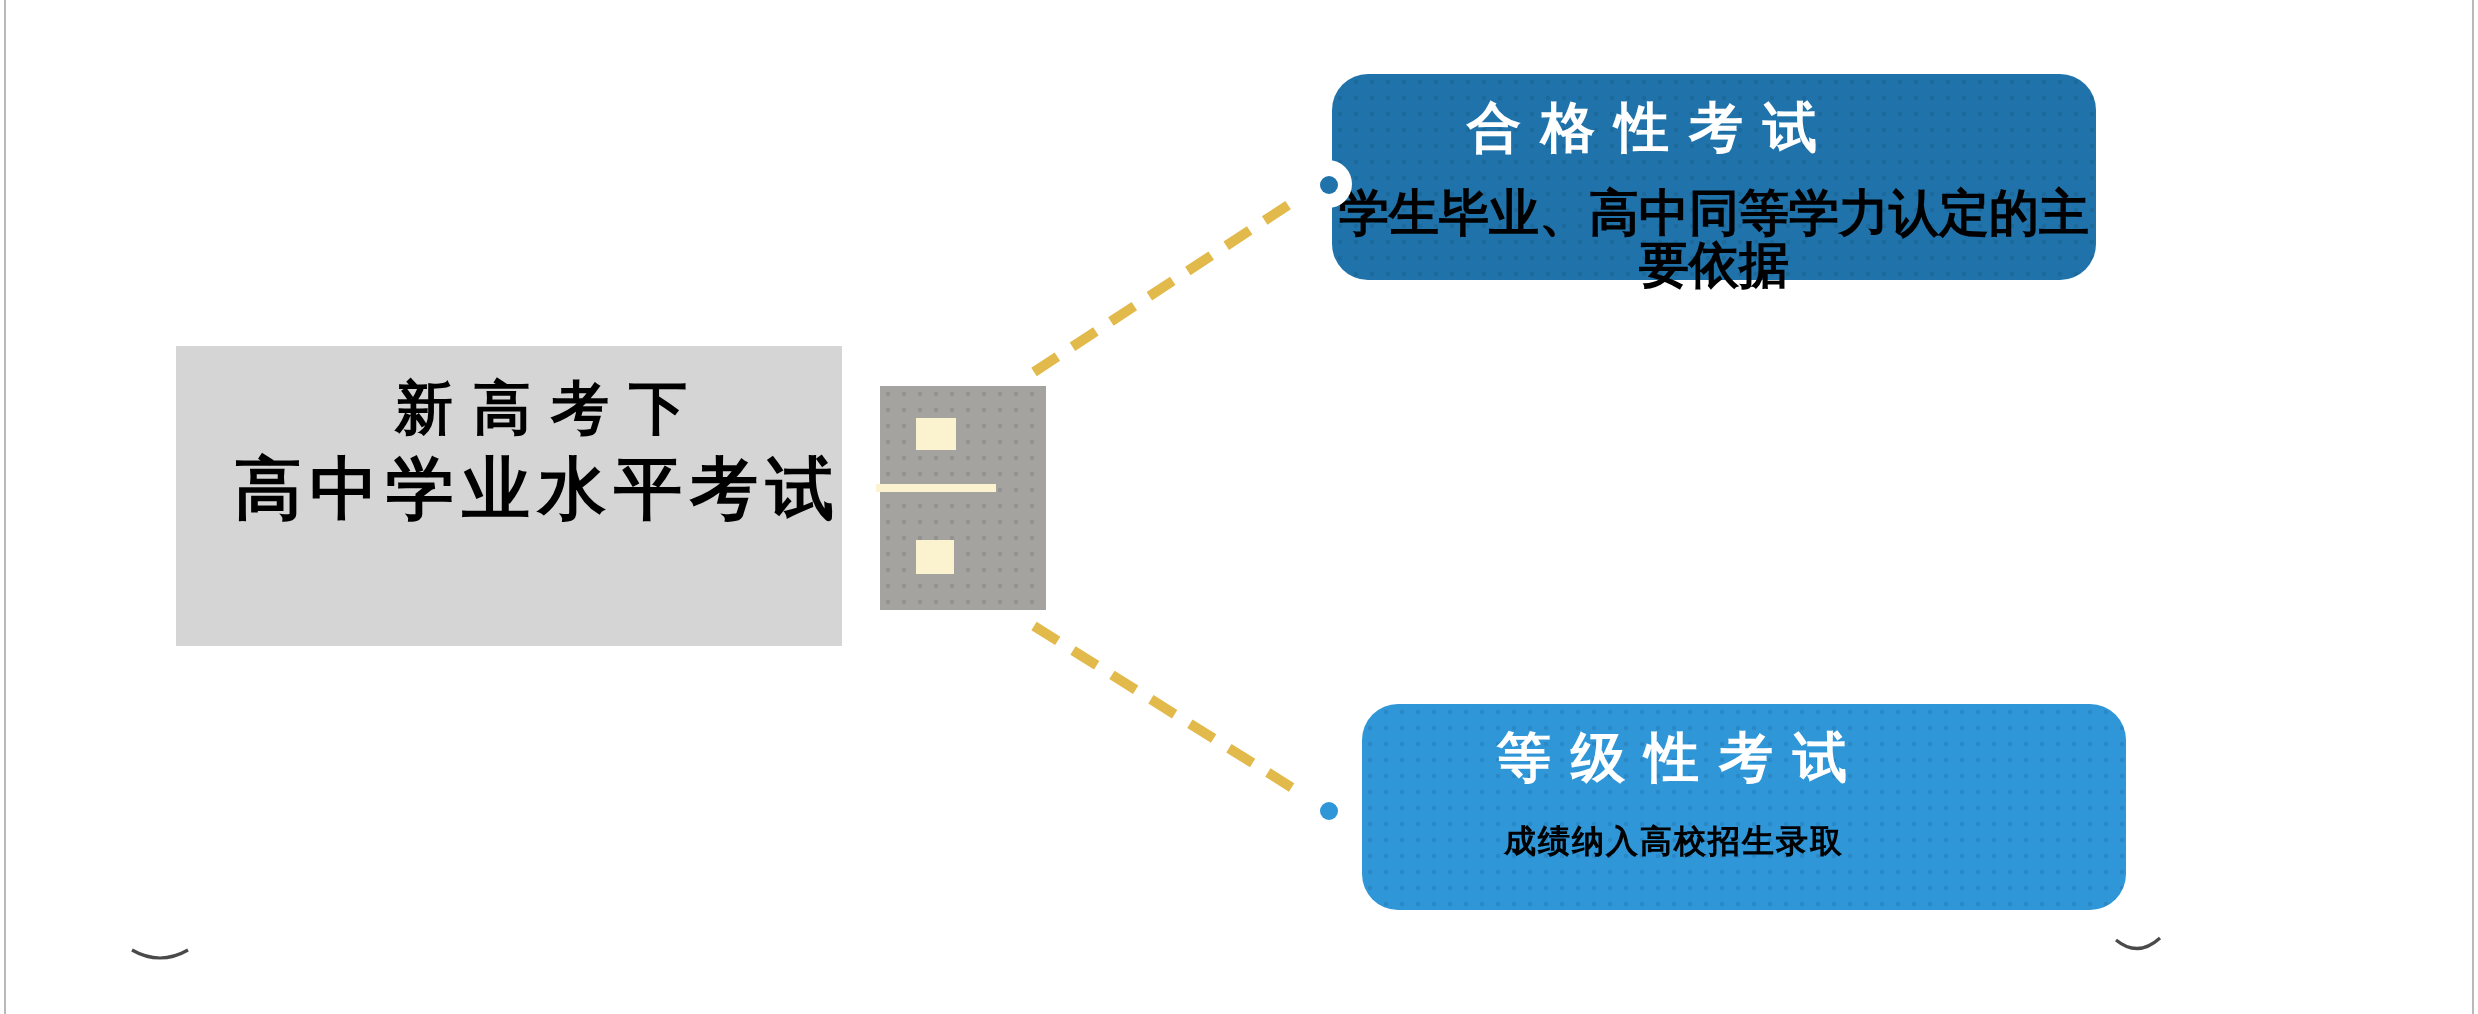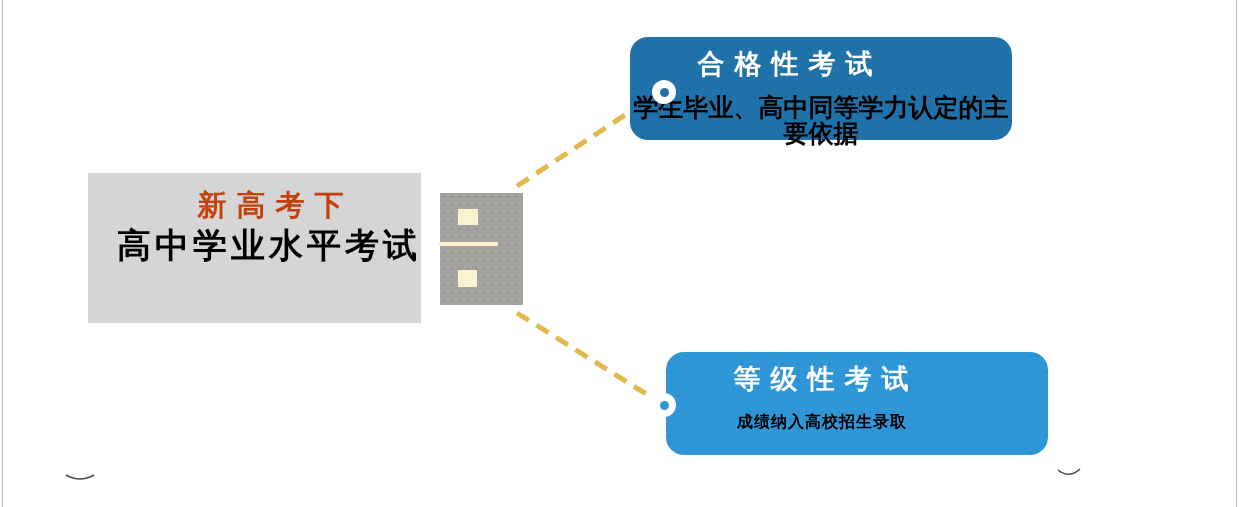--- a/index.html
+++ b/index.html
@@ -73,22 +73,22 @@
   .branch {
     position: absolute;
     width: 382px; height: 103px;
     border-radius: 18px;
     box-sizing: border-box;
     text-align: center;
     z-index: 2;
     background-image: radial-gradient(rgba(0,0,0,0.09) 1px, rgba(0,0,0,0) 1.3px);
     background-size: 8px 8px;
   }
-  .branch-top    { left: 630px; top: 37px; }
-  .branch-bottom { left: 666px; top: 352px; font-family: Liberation Serif, serif; }
+  .branch-top    { left: 666px; top: 37px; }
+  .branch-bottom { left: 681px; top: 352px; font-family: Liberation Serif, serif; }
   .branch-title {
     margin-top: 11px;
     margin-right: 62px;
     font-size: 27px;
     font-weight: bold;
     letter-spacing: 10px;
     line-height: 32px;
     color: #ffffff;
   }
   .branch-desc {
@@ -131,21 +131,21 @@
   <div class="edge edge-right"></div>
 
   <svg class="overlay" viewBox="0 0 1239 507" xmlns="http://www.w3.org/2000/svg">
     <line x1="517" y1="186" x2="651" y2="98" stroke="#e2b94b" stroke-width="5" stroke-dasharray="14 9"></line>
     <line x1="517" y1="313" x2="651" y2="397" stroke="#e2b94b" stroke-width="5" stroke-dasharray="14 9"></line>
     <path d="M 66 475 Q 80 483 94 475" fill="none" stroke="#4a4a4a" stroke-width="1.6"></path>
     <path d="M 1058 470 Q 1069 479 1080 469" fill="none" stroke="#4a4a4a" stroke-width="1.6"></path>
   </svg>
 
   <div class="root-box" style="background-color: rgb(213, 213, 213);">
-    <div class="root-line1" style="color: #c2410c;">新高考下</div>
+    <div class="root-line1" style="color: #000000;">新高考下</div>
     <div class="root-line2" style="color: rgb(0, 0, 0);">高中学业水平考试</div>
   </div>
 
   <div class="usb" style="background-color: rgb(165, 163, 160);">
     <div class="usb-sq usb-sq1" style="background-color: rgb(251, 242, 208);"></div>
     <div class="usb-sq usb-sq2" style="background-color: rgb(251, 242, 208);"></div>
     <div class="usb-line" style="background-color: rgb(251, 242, 208);"></div>
   </div>
 
   <div class="branch branch-top" style="background-color: rgb(31, 115, 170);">

